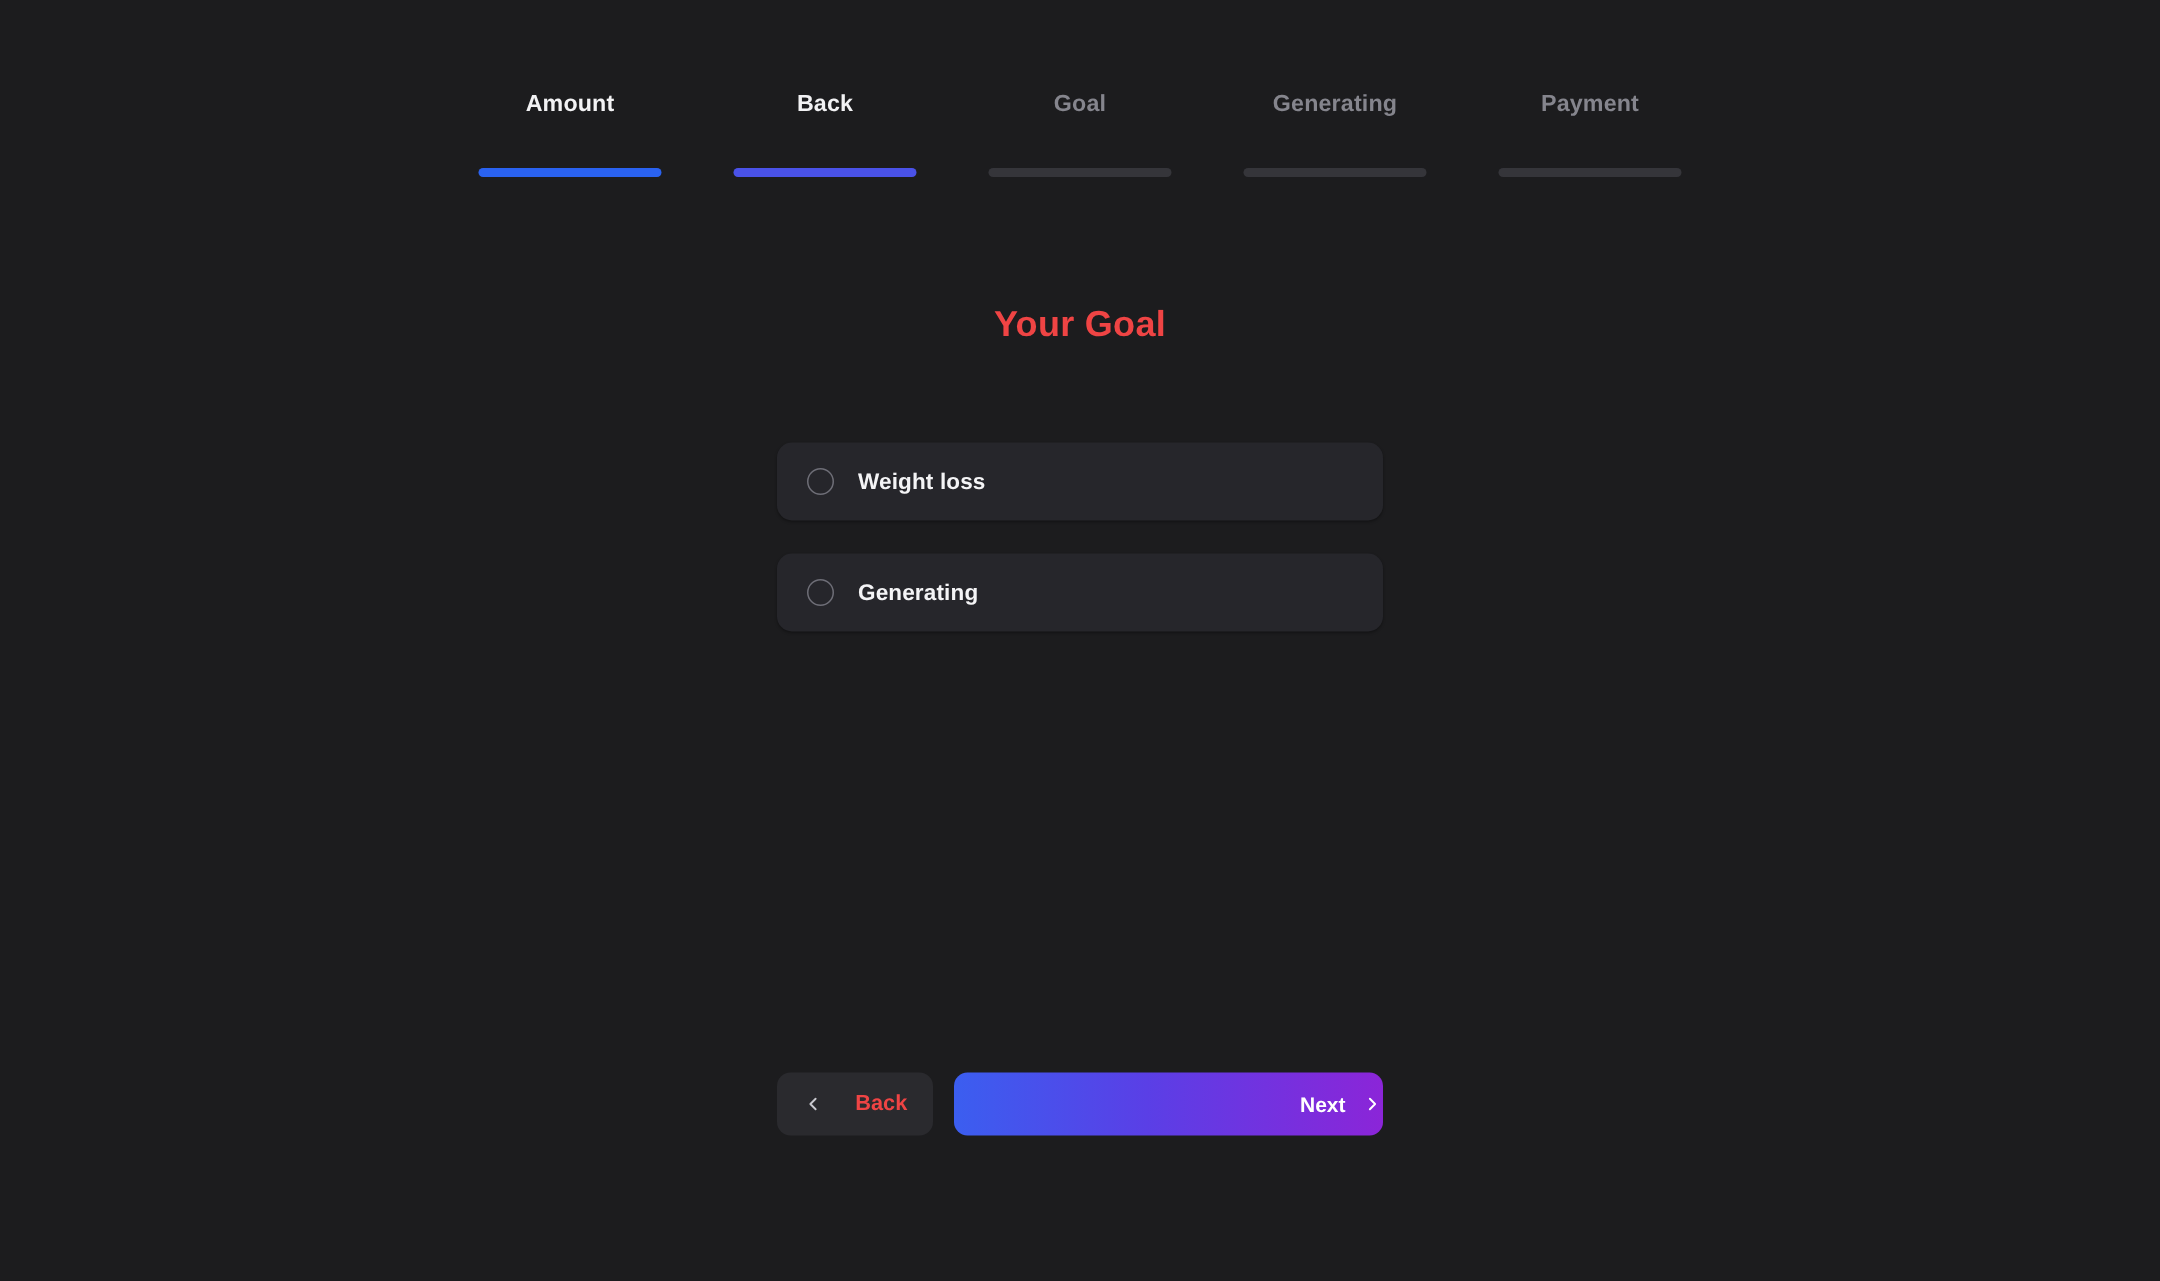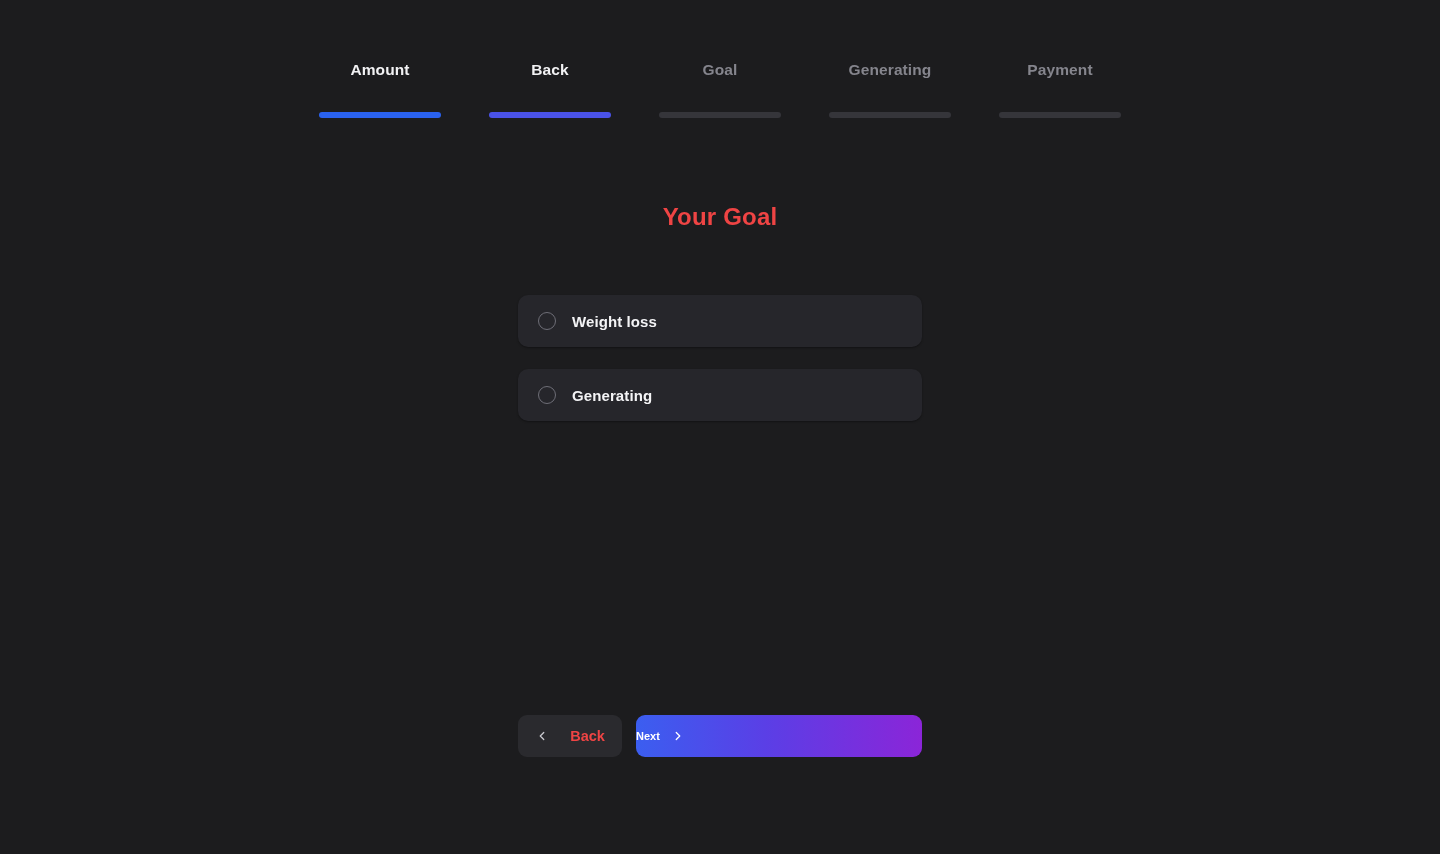--- a/index.html
+++ b/index.html
@@ -145,26 +145,26 @@
   }
 
   .btn-next {
     flex: 1;
     height: 42px;
     border: none;
     border-radius: 9px;
     background: linear-gradient(90deg, #3b5ef0 0%, #5a3fe6 45%, #8b25d8 100%);
     display: flex;
     align-items: center;
-    justify-content: flex-start;
+    justify-content: flex-end;
     gap: 11px;
     cursor: pointer;
     color: #ffffff;
     font-family: inherit;
-    font-size: 11px;
+    font-size: 14px;
     font-weight: 700;
   }
 
   .chev {
     display: inline-flex;
     align-items: center;
     justify-content: center;
   }
   .chev svg { display: block; }
 </style>

